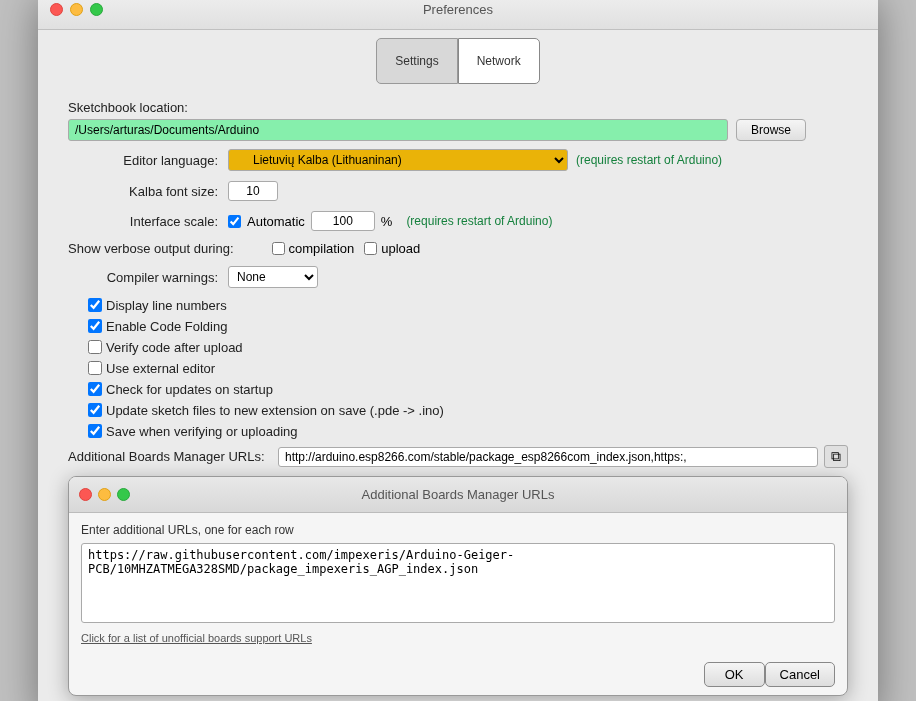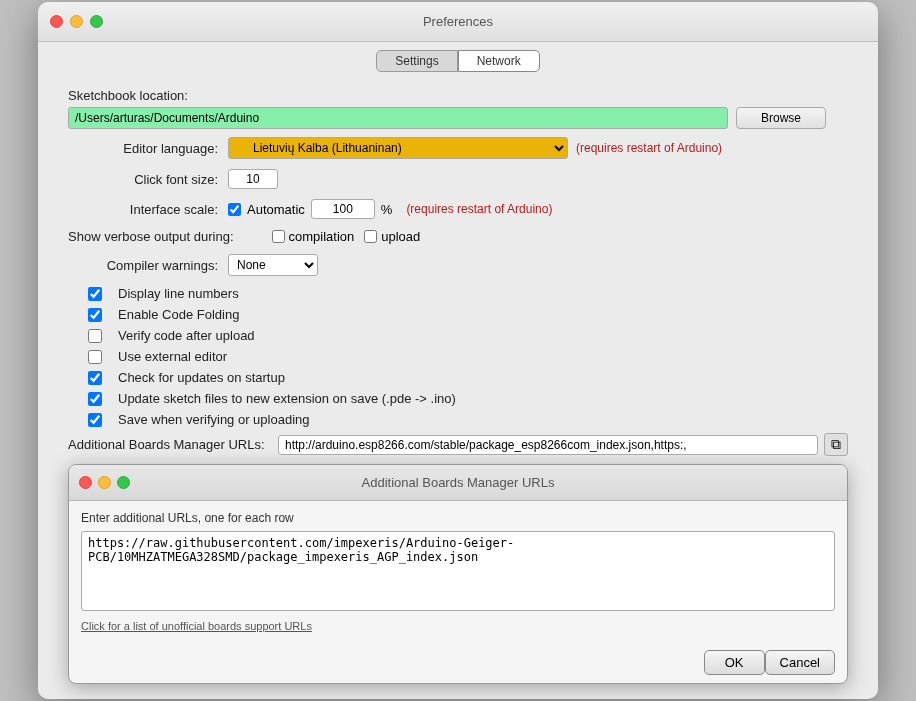--- a/index.html
+++ b/index.html
@@ -59,21 +59,21 @@
     }
 
     .tab-bar {
       display: flex;
       justify-content: center;
       padding: 8px 0 6px;
       gap: 0;
     }
 
     .tab-btn {
-      padding: 3px 18px;
+      padding: 15px 18px;
       font-size: 12px;
       border: 1px solid #999;
       background: #d8d8d8;
       cursor: pointer;
       color: #333;
     }
     .tab-btn:first-child { border-radius: 5px 0 0 5px; }
     .tab-btn:last-child { border-radius: 0 5px 5px 0; }
     .tab-btn.active {
       background: #fff;
@@ -114,57 +114,57 @@
       width: 660px;
       padding: 3px 6px;
       border: 1px solid #aaa;
       background: #86efac;
       font-size: 12px;
       border-radius: 3px;
     }
 
     .browse-btn {
       margin-left: 8px;
-      padding: 3px 24px;
+      padding: 3px 14px;
       font-size: 12px;
       border: 1px solid #aaa;
       background: linear-gradient(to bottom, #f5f5f5, #e0e0e0);
       border-radius: 4px;
       cursor: pointer;
       text-align: center;
     }
 
     .select-lang {
       width: 340px;
       padding: 2px 20px;
       font-size: 12px;
       border: 1px solid #aaa;
       background: #eab308;
       border-radius: 3px;
     }
 
     .restart-note {
-      color: #b91c1c;
+      color: #15803d;
       font-size: 12px;
       margin-left: 8px;
     }
 
     .font-input {
       width: 50px;
       padding: 2px 4px;
       font-size: 12px;
       border: 1px solid #aaa;
       border-radius: 3px;
       text-align: center;
     }
 
     .checkbox-row {
       display: flex;
-      align-items: flex-end;
-      gap: 16px;
+      align-items: flex-start;
+      gap: 4px;
       margin-bottom: 6px;
       padding-left: 20px;
     }
 
     .checkbox-row input[type="checkbox"] {
       width: 14px;
       height: 14px;
     }
 
     .checkbox-label {
@@ -359,21 +359,21 @@
 
     <div class="form-row">
       <span class="form-label">Editor language:</span>
       <select class="select-lang">
         <option>Lietuvių Kalba (Lithuaninan)</option>
       </select>
       <span class="restart-note">(requires restart of Arduino)</span>
     </div>
 
     <div class="form-row">
-      <span class="form-label">Click font size:</span>
+      <span class="form-label">Kalba font size:</span>
       <input class="font-input" type="text" value="10" style="">
     </div>
 
     <div class="form-row">
       <span class="form-label">Interface scale:</span>
       <div class="scale-row">
         <input type="checkbox" checked="" style="">
         <span>Automatic</span>
         <input class="scale-input" type="text" value="100" style="">
         <span>%</span>

